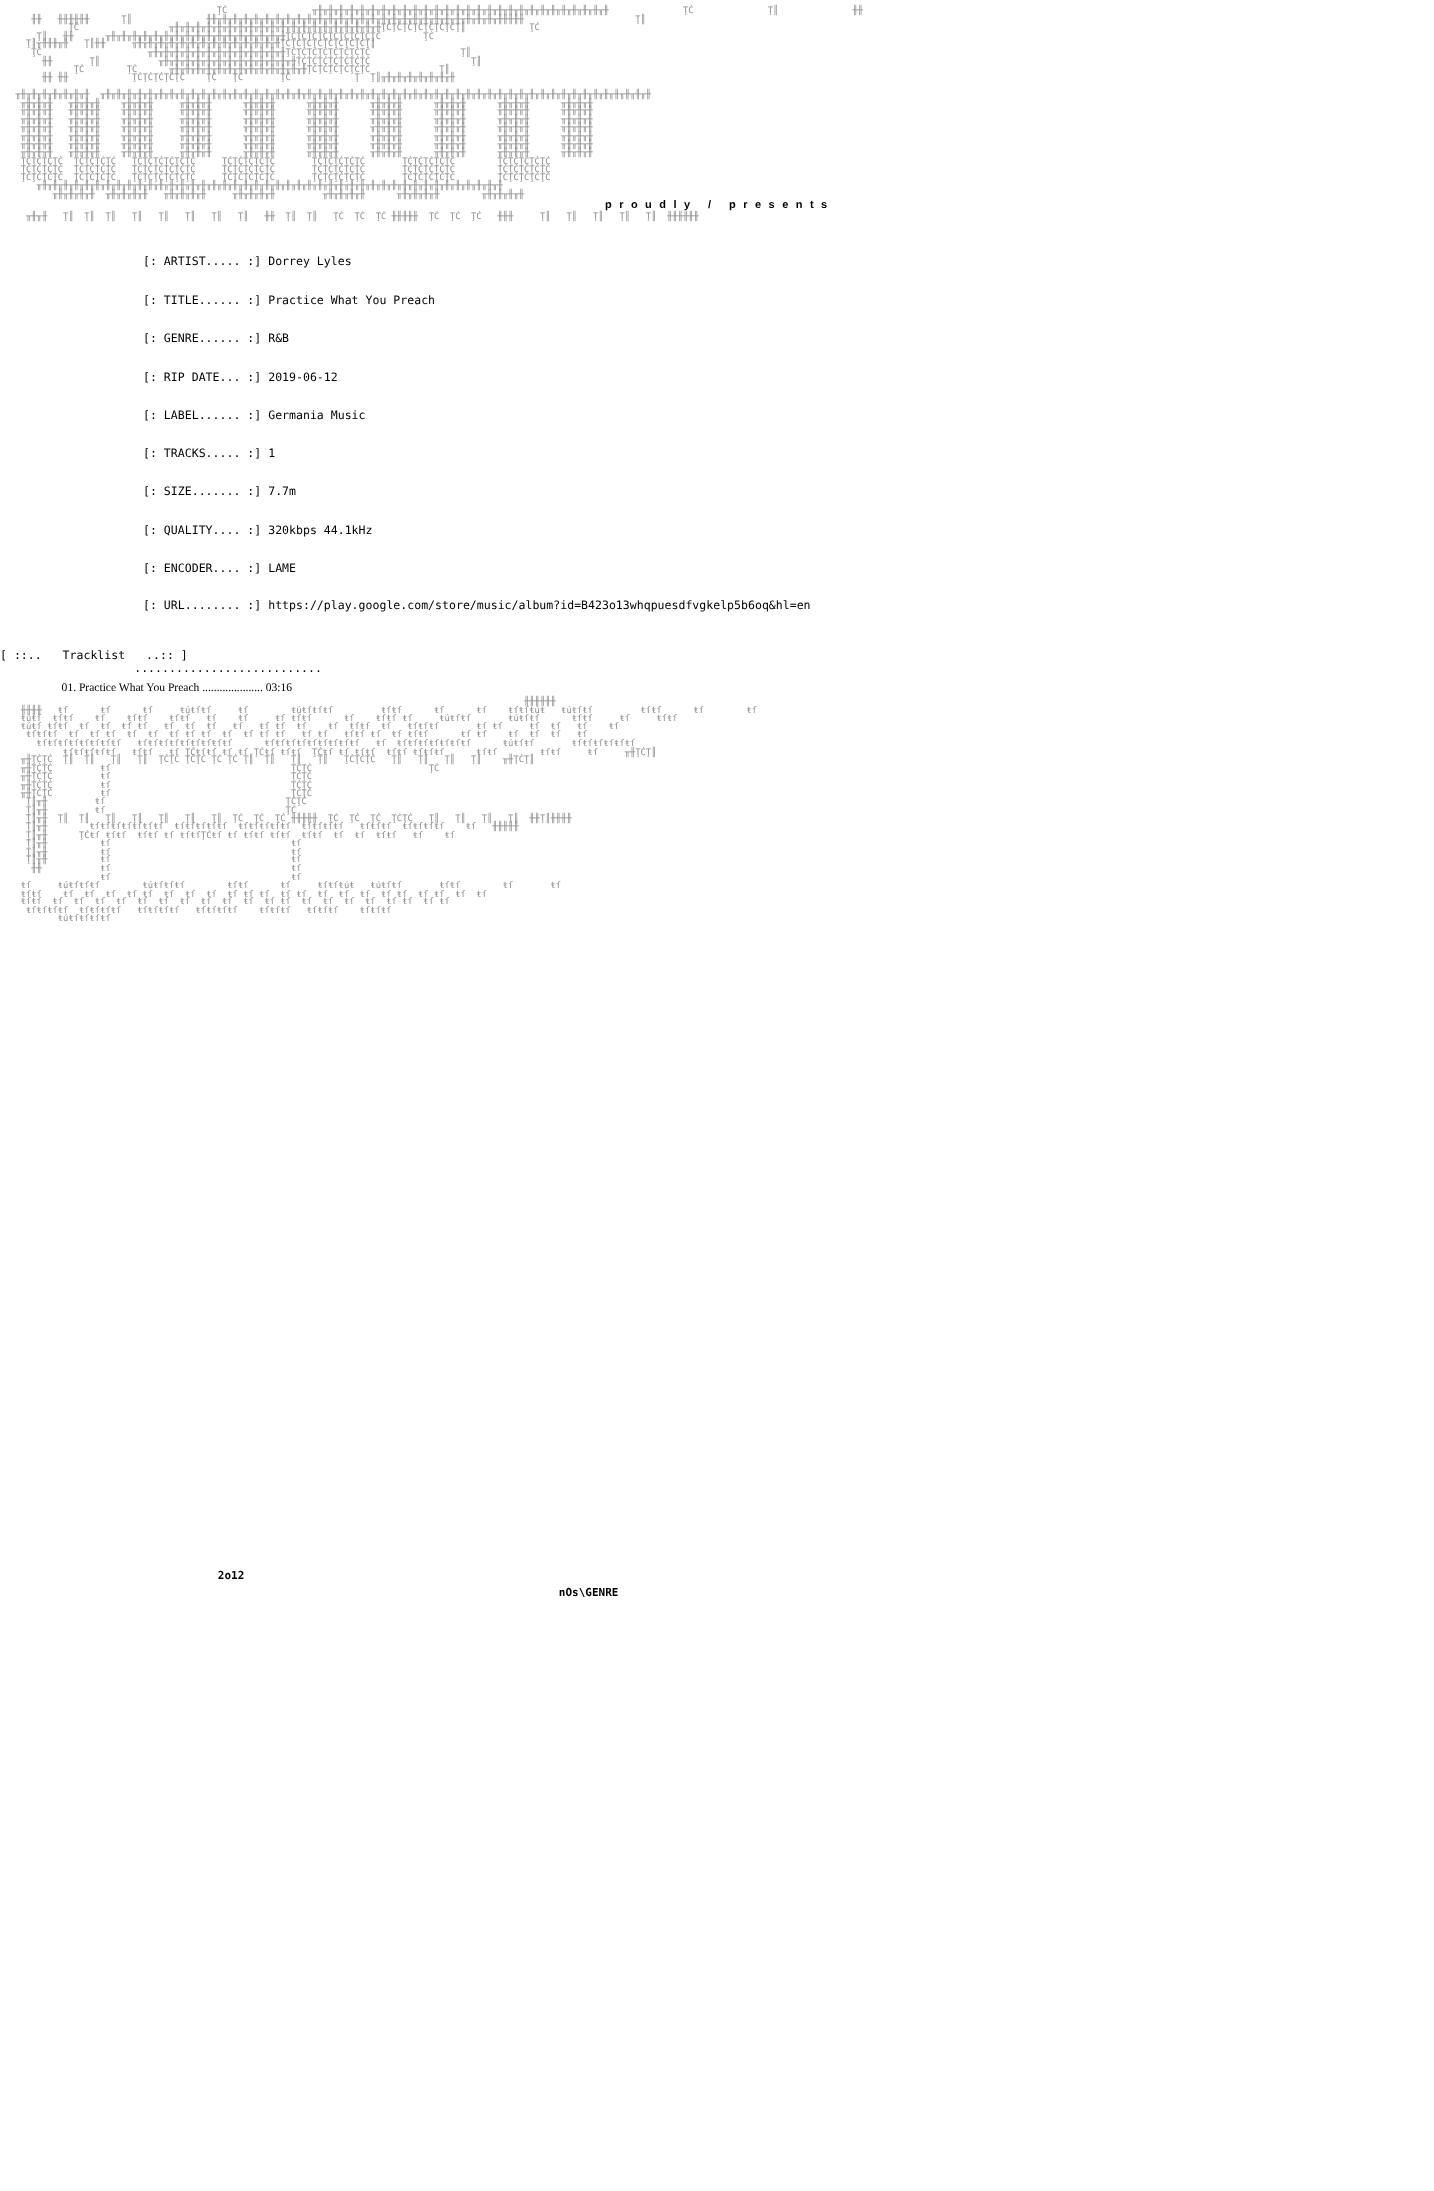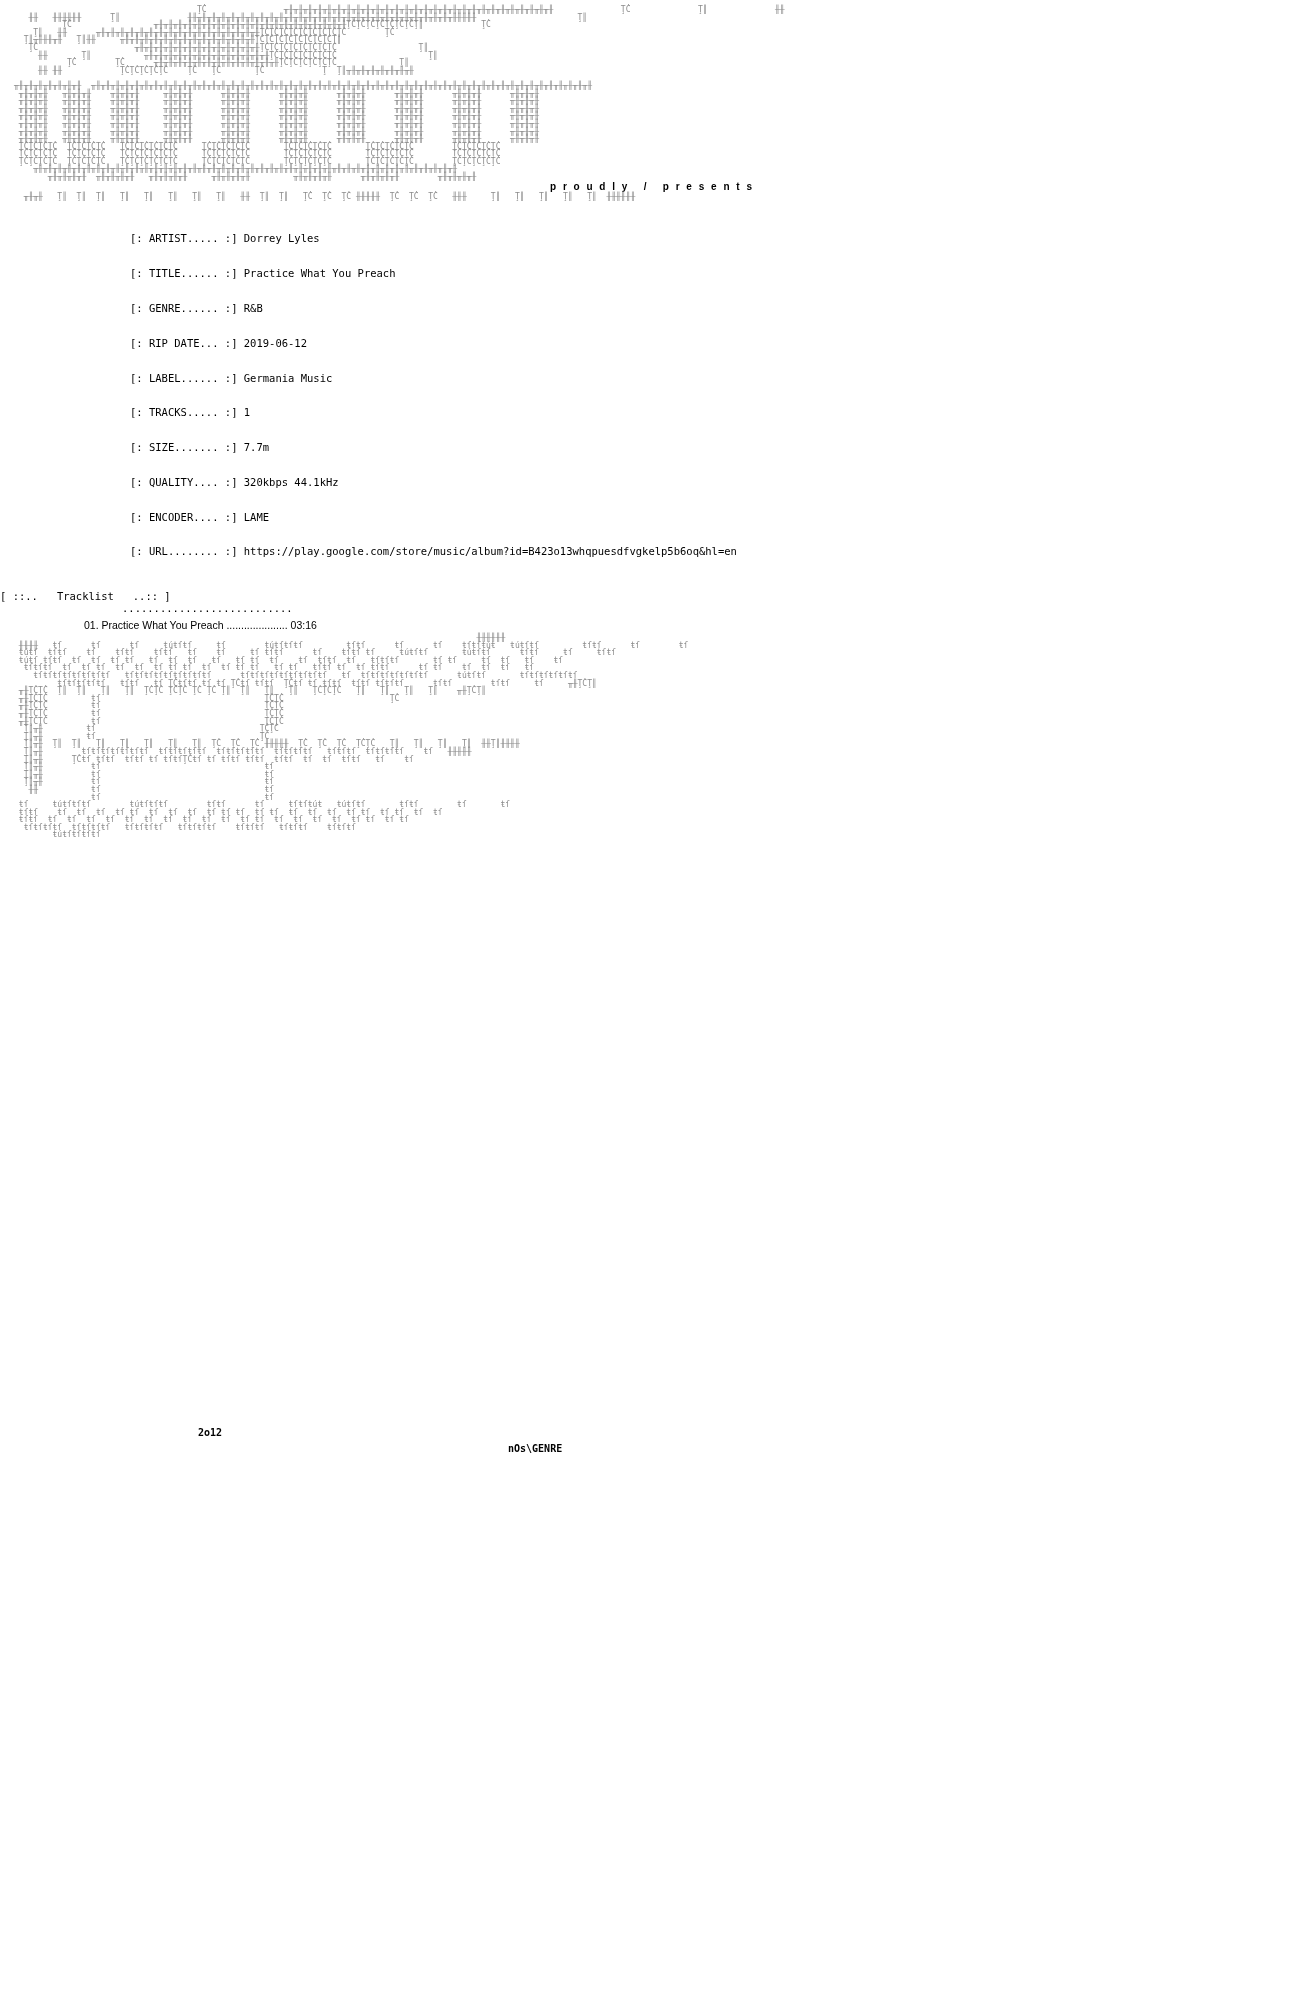--- a/index.html
+++ b/index.html
@@ -75,24 +75,24 @@
   .tracklist-dots {
     white-space: pre;
     font-family: "DejaVu Sans Mono", "Liberation Mono", monospace;
     font-size: 10.5px;
     line-height: 11.6px;
     padding-left: 122px;
     color: #000000;
   }
   .track-row {
     white-space: pre;
-    font-family: Liberation Sans, sans-serif;
+    font-family: Liberation Serif, serif;
     font-size: 10.5px;
     line-height: 11.6px;
-    padding-left: 84px;
+    padding-left: 56px;
     padding-top: 6px;
     color: #000000;
   }
   .art-overlay-text {
     position: absolute;
     white-space: pre;
     font-family: "DejaVu Sans Mono", "Liberation Mono", monospace;
     font-size: 10px;
     font-weight: bold;
     color: #000000;

